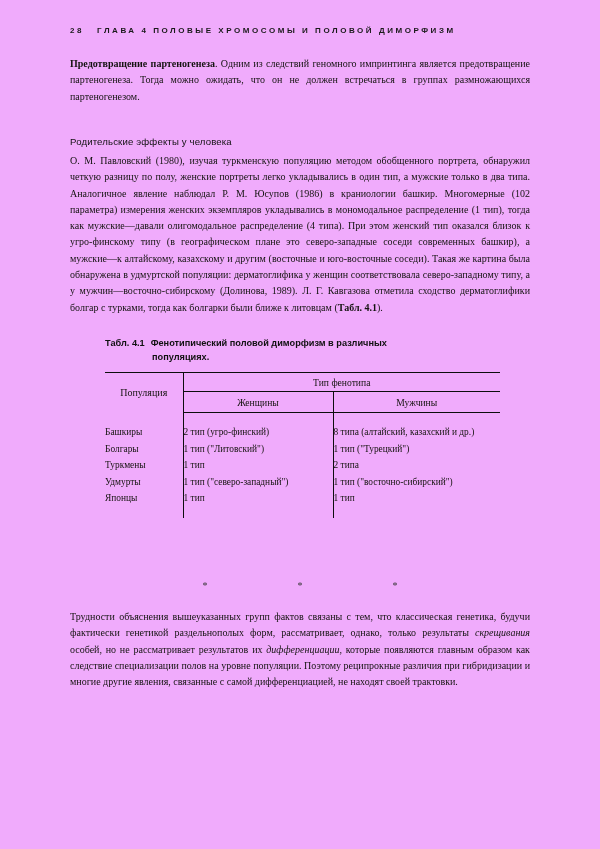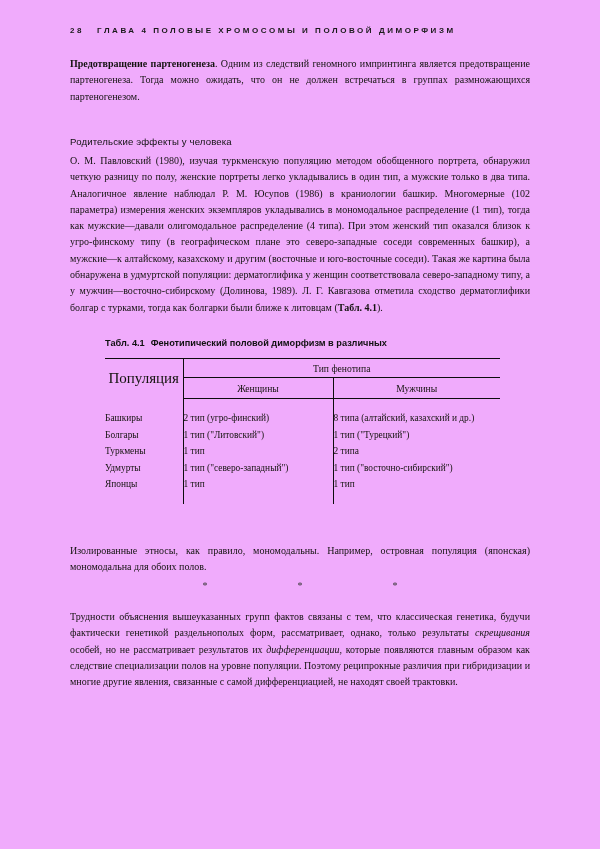--- a/index.html
+++ b/index.html
@@ -99,21 +99,21 @@
   }
   .rule-top   { border-top: 1.3px solid #0d0d0d; }
   .rule-mid   { border-bottom: 1px solid #0d0d0d; }
   .rule-bot   { border-bottom: 1.3px solid #0d0d0d; }
   .vline      { border-left: 1px solid #0d0d0d; }
 
   th.hd-pop {
     width: 78px;
     font-family: "Liberation Serif", "DejaVu Serif", serif;
     font-weight: bold;
-    font-size: 15px;
+    font-size: 10px;
     text-align: center;
     height: 38px;
   }
   th.hd-span {
     font-family: "Liberation Serif", "DejaVu Serif", serif;
     font-weight: bold;
     font-size: 9.6px;
     text-align: center;
     height: 18px;
   }
@@ -170,20 +170,21 @@
 
   <div class="subhead">Родительские эффекты у человека</div>
 
   <div class="para-2">
     <p class="body"><span>О. М. Павловский (1980), изучая туркменскую популяцию методом обобщенного портрета, обнаружил четкую разницу по полу, женские портреты легко укладывались в один тип, а мужские только в два типа. Аналогичное явление наблюдал Р. М. Юсупов (1986) в краниологии башкир. Многомерные (102 параметра) измерения женских экземпляров укладывались в мономодальное распределение (1 тип), тогда как мужские—давали олигомодальное распределение (4 типа). При этом женский тип оказался близок к угро-финскому типу (в географическом плане это северо-западные соседи современных башкир), а мужские—к алтайскому, казахскому и другим (восточные и юго-восточные соседи). Такая же картина была обнаружена в удмуртской популяции: дерматоглифика у женщин соответствовала северо-западному типу, а у мужчин—восточно-сибирскому (Долинова, 1989). Л. Г. Кавгазова отметила сходство дерматоглифики болгар с турками, тогда как болгарки были ближе к литовцам (</span><span class="b">Табл. 4.1</span><span>).</span></p>
   </div>
 
   <div class="table-block">
     <div class="table-caption">
       <span class="cap-num">Табл. 4.1</span><span>Фенотипический половой диморфизм в различных</span>
+      <span class="cap-line2">популяциях.</span>
     </div>
 
     <table class="dtbl">
       <colgroup>
         <col style="width:78px">
         <col style="width:150px">
         <col style="width:167px">
       </colgroup>
       <thead>
         <tr>
@@ -228,23 +229,20 @@
         </tr>
         <tr class="tail-row">
           <td></td>
           <td class="vline"></td>
           <td class="vline"></td>
         </tr>
       </tbody>
     </table>
   </div>
 
-  <div class="para-3">
-    <p class="body">Изолированные этносы, как правило, мономодальны. Например, островная популяция (японская) мономодальна для обоих полов.</p>
-  </div>
 
   <div class="stars">
     <span class="s1">*</span><span class="s2">*</span><span class="s3">*</span>
   </div>
 
   <div class="para-4">
     <p class="body"><span>Трудности объяснения вышеуказанных групп фактов связаны с тем, что классическая генетика, будучи фактически генетикой раздельнополых форм, рассматривает, однако, только результаты </span><span class="ital">скрещивания</span><span> особей, но не рассматривает результатов их </span><span class="ital">дифференциации</span><span>, которые появляются главным образом как следствие специализации полов на уровне популяции. Поэтому реципрокные различия при гибридизации и многие другие явления, связанные с самой дифференциацией, не находят своей трактовки.</span></p>
   </div>
 
 </div>

